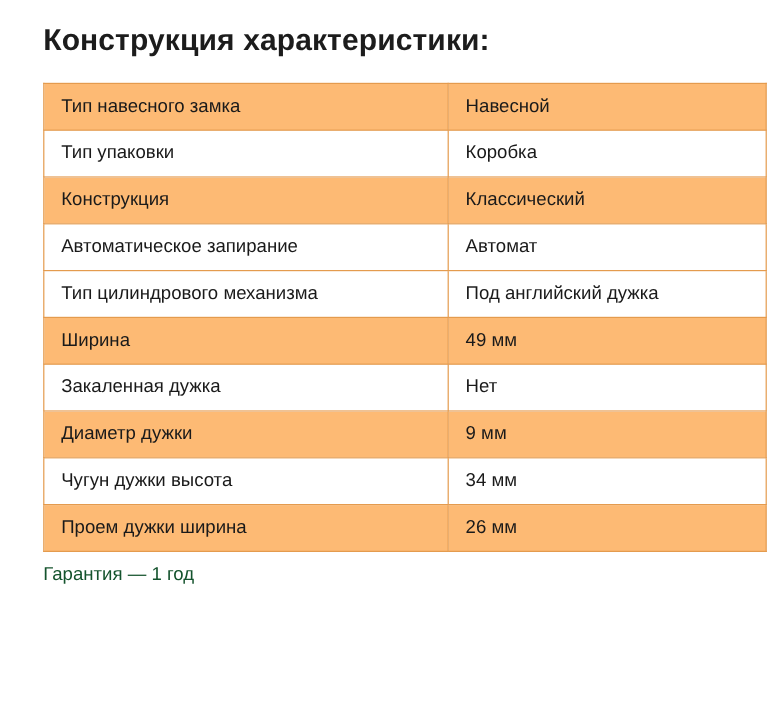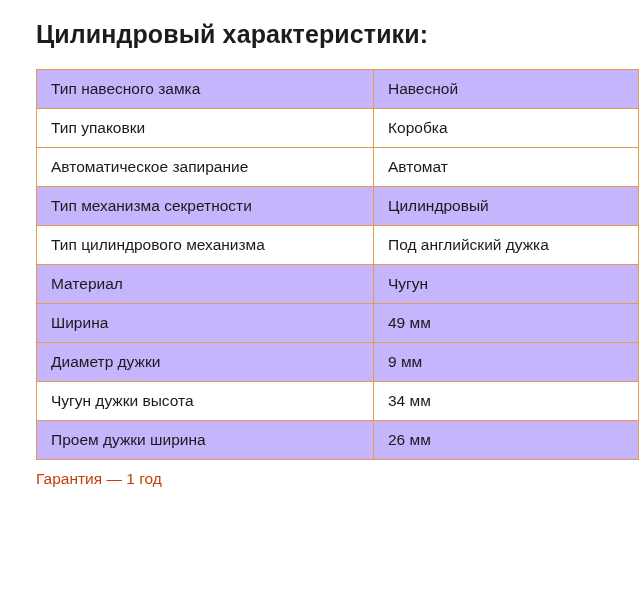--- a/index.html
+++ b/index.html
@@ -47,79 +47,79 @@
     white-space: nowrap;
     overflow: hidden;
   }
   .spec-table td.col-name {
     width: 322px;
   }
   .spec-table td.col-value {
     width: 250px;
   }
   tr.row-shaded td {
-    background: #c4b5fd;
+    background: #fdba74;
   }
   tr.row-plain td {
     background: #ffffff;
     margin-top: 20px;
   }
   .footer-note {
     margin: 10px 0 0 36px;
     font-size: 15.5px;
-    color: #c2410c;
+    color: #14532d;
   }
 </style>
 </head>
 <body>
 
 <div class="page">
 
-  <h1 class="title">Цилиндровый характеристики:</h1>
+  <h1 class="title">Конструкция характеристики:</h1>
 
   <table class="spec-table">
     <tbody>
 
       <tr class="row-shaded">
         <td class="col-name">Тип навесного замка</td>
         <td class="col-value">Навесной</td>
       </tr>
 
       <tr class="row-plain">
         <td class="col-name">Тип упаковки</td>
         <td class="col-value">Коробка</td>
       </tr>
 
+      <tr class="row-shaded">
+        <td class="col-name">Конструкция</td>
+        <td class="col-value">Классический</td>
+      </tr>
 
       <tr class="row-plain">
         <td class="col-name">Автоматическое запирание</td>
         <td class="col-value">Автомат</td>
       </tr>
 
-      <tr class="row-shaded">
-        <td class="col-name">Тип механизма секретности</td>
-        <td class="col-value">Цилиндровый</td>
-      </tr>
 
       <tr class="row-plain">
         <td class="col-name">Тип цилиндрового механизма</td>
         <td class="col-value">Под английский дужка</td>
       </tr>
 
-      <tr class="row-shaded">
-        <td class="col-name">Материал</td>
-        <td class="col-value">Чугун</td>
-      </tr>
 
 
       <tr class="row-shaded">
         <td class="col-name">Ширина</td>
         <td class="col-value">49 мм</td>
       </tr>
 
+      <tr class="row-plain">
+        <td class="col-name">Закаленная дужка</td>
+        <td class="col-value">Нет</td>
+      </tr>
 
       <tr class="row-shaded">
         <td class="col-name">Диаметр дужки</td>
         <td class="col-value">9 мм</td>
       </tr>
 
       <tr class="row-plain">
         <td class="col-name">Чугун дужки высота</td>
         <td class="col-value">34 мм</td>
       </tr>

